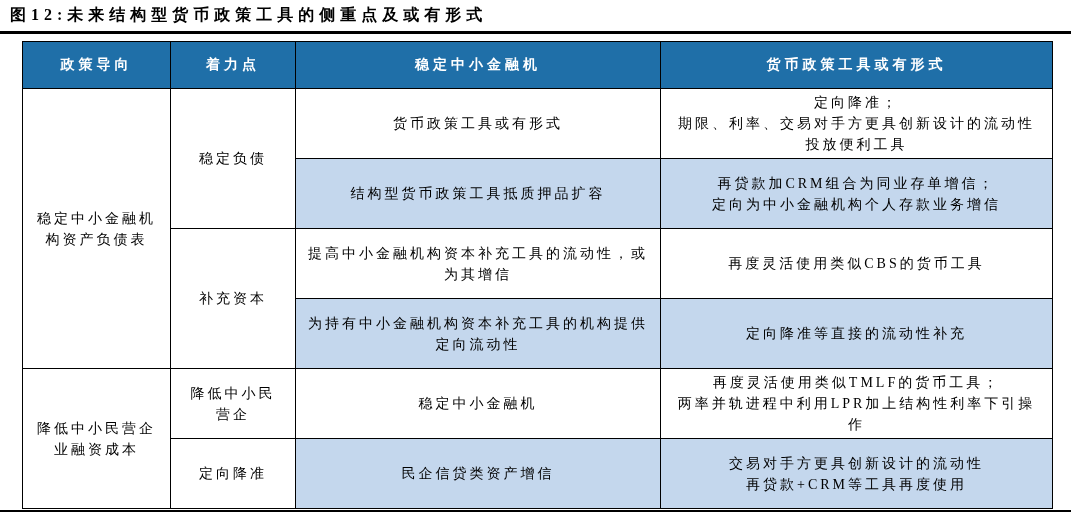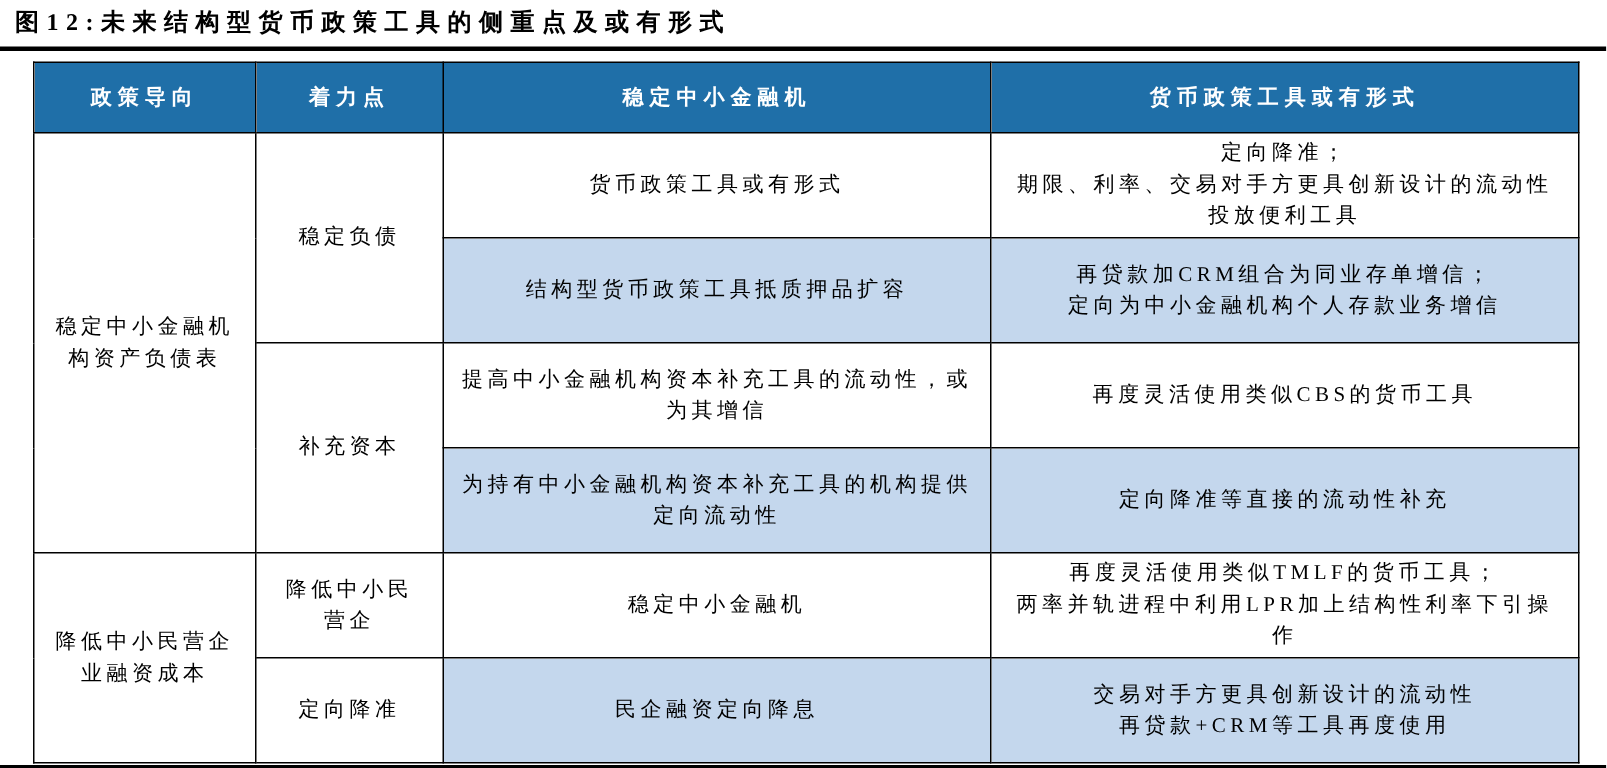--- a/index.html
+++ b/index.html
@@ -118,21 +118,21 @@
       <tr>
         <td rowspan="2">降低中小民营企
 业融资成本</td>
         <td>降低中小民营企</td>
         <td>稳定中小金融机</td>
         <td>再度灵活使用类似TMLF的货币工具；
 两率并轨进程中利用LPR加上结构性利率下引操作</td>
       </tr>
       <tr>
         <td>定向降准</td>
-        <td class="band">民企融资定向降息</td>
+        <td class="band">民企信贷类资产增信</td>
         <td class="band">交易对手方更具创新设计的流动性
 再贷款+CRM等工具再度使用</td>
       </tr>
     </tbody>
   </table>
 
   <div class="figure-bottom-rule"></div>
 
 </div>
 

